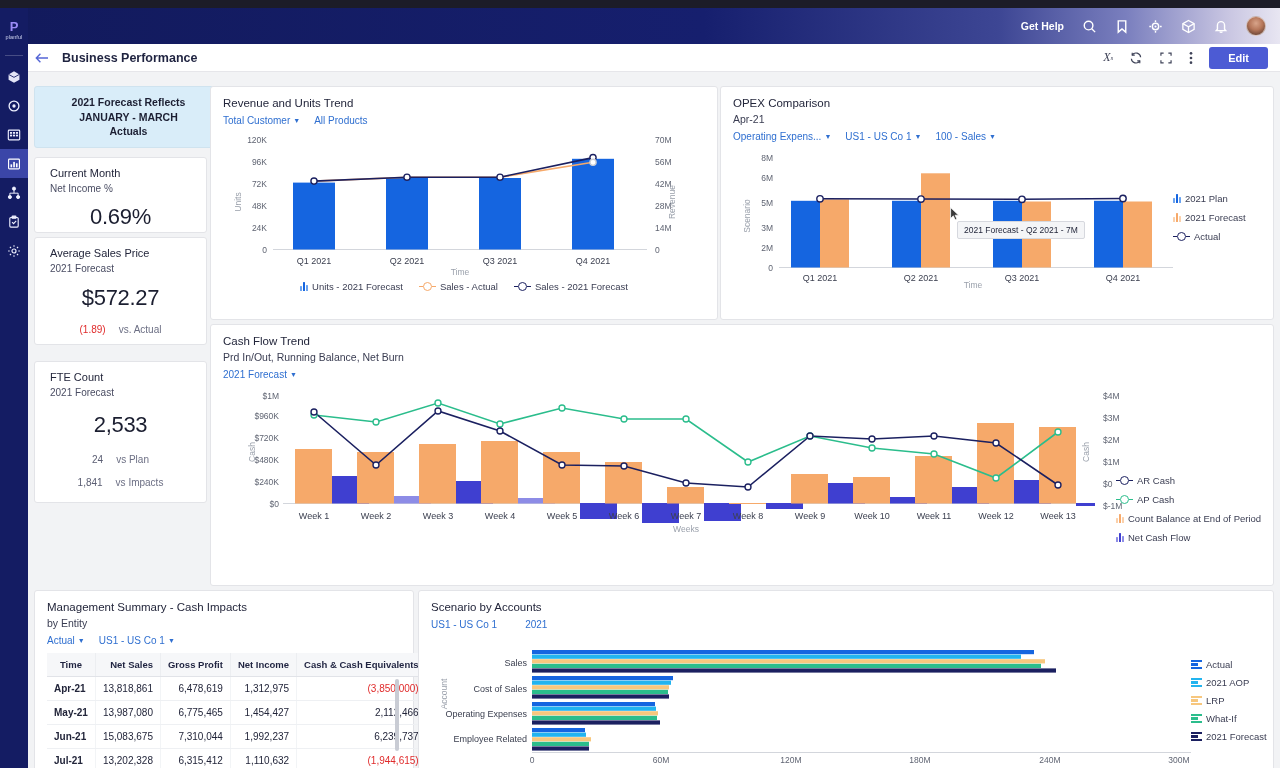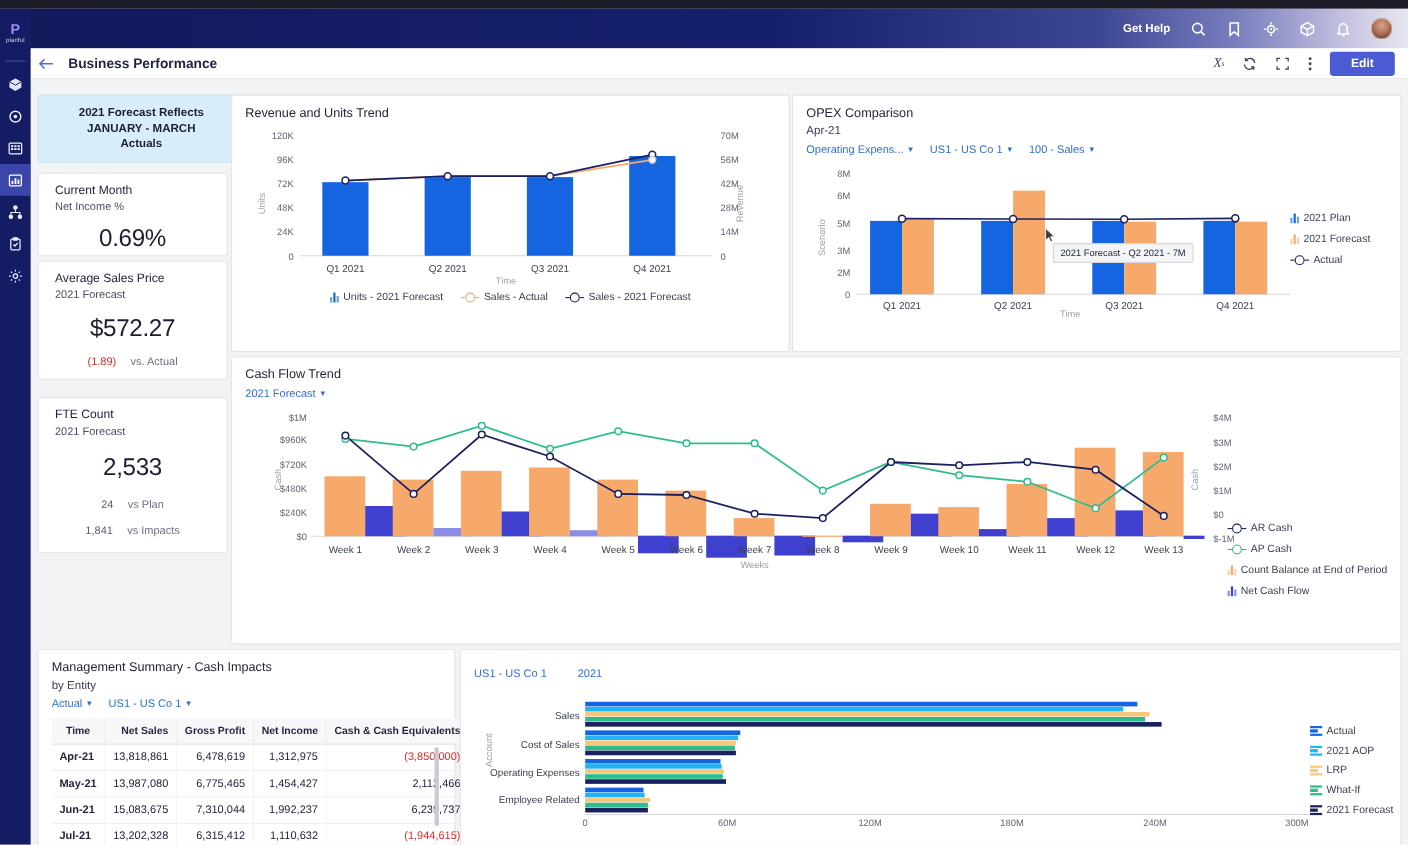--- a/index.html
+++ b/index.html
@@ -302,20 +302,29 @@
         <span class="cap">vs Plan</span>
       </div>
       <div class="kpi-foot" style="margin-top:12px;">
         <span class="num">1,841</span>
         <span class="cap">vs Impacts</span>
       </div>
     </div>
 
     <div class="card" style="left:182px; top:14px; width:508px; height:234px; padding:10px 12px;">
       <div class="card-title">Revenue and Units Trend</div>
+      <div class="filters">
+        <span class="filter">
+          <span>Total Customer</span>
+          <span class="caret">▼</span>
+        </span>
+        <span class="filter">
+          <span>All Products</span>
+        </span>
+      </div>
 
       <svg width="484" height="145" style="margin-top:4px;">
 
         <text class="tick" x="44" y="13" text-anchor="end">120K</text>
         <text class="tick" x="44" y="35" text-anchor="end">96K</text>
         <text class="tick" x="44" y="57" text-anchor="end">72K</text>
         <text class="tick" x="44" y="79" text-anchor="end">48K</text>
         <text class="tick" x="44" y="101" text-anchor="end">24K</text>
         <text class="tick" x="44" y="123" text-anchor="end">0</text>
 
@@ -464,20 +473,21 @@
             <span class="gl-circle" style="border-color:#1b2060"></span>
             <span class="seg" style="background:#1b2060"></span>
           </span>
           <span>Actual</span>
         </span>
       </div>
     </div>
 
     <div class="card" style="left:182px; top:252px; width:1064px; height:262px; padding:10px 12px;">
       <div class="card-title">Cash Flow Trend</div>
+      <div class="card-sub" style="margin-top:4px;">Prd In/Out, Running Balance, Net Burn</div>
       <div class="filters">
         <span class="filter">
           <span>2021 Forecast</span>
           <span class="caret">▼</span>
         </span>
       </div>
 
       <svg width="1040" height="170" style="margin-top:6px;">
 
         <text class="tick" x="56" y="13" text-anchor="end">$1M</text>
@@ -668,20 +678,21 @@
               <td>1,110,632</td>
               <td class="neg">(1,944,615)</td>
             </tr>
           </tbody>
         </table>
         <div class="tbl-scroll" style="top:26px;"></div>
       </div>
     </div>
 
     <div class="card" style="left:390px; top:518px; width:856px; height:190px; padding:10px 12px;">
+      <div class="card-title">Scenario by Accounts</div>
       <div class="filters" style="gap:28px;">
         <span class="filter">
           <span>US1 - US Co 1</span>
         </span>
         <span class="filter">
           <span>2021</span>
         </span>
       </div>
 
       <svg width="832" height="128" style="margin-top:6px;">

